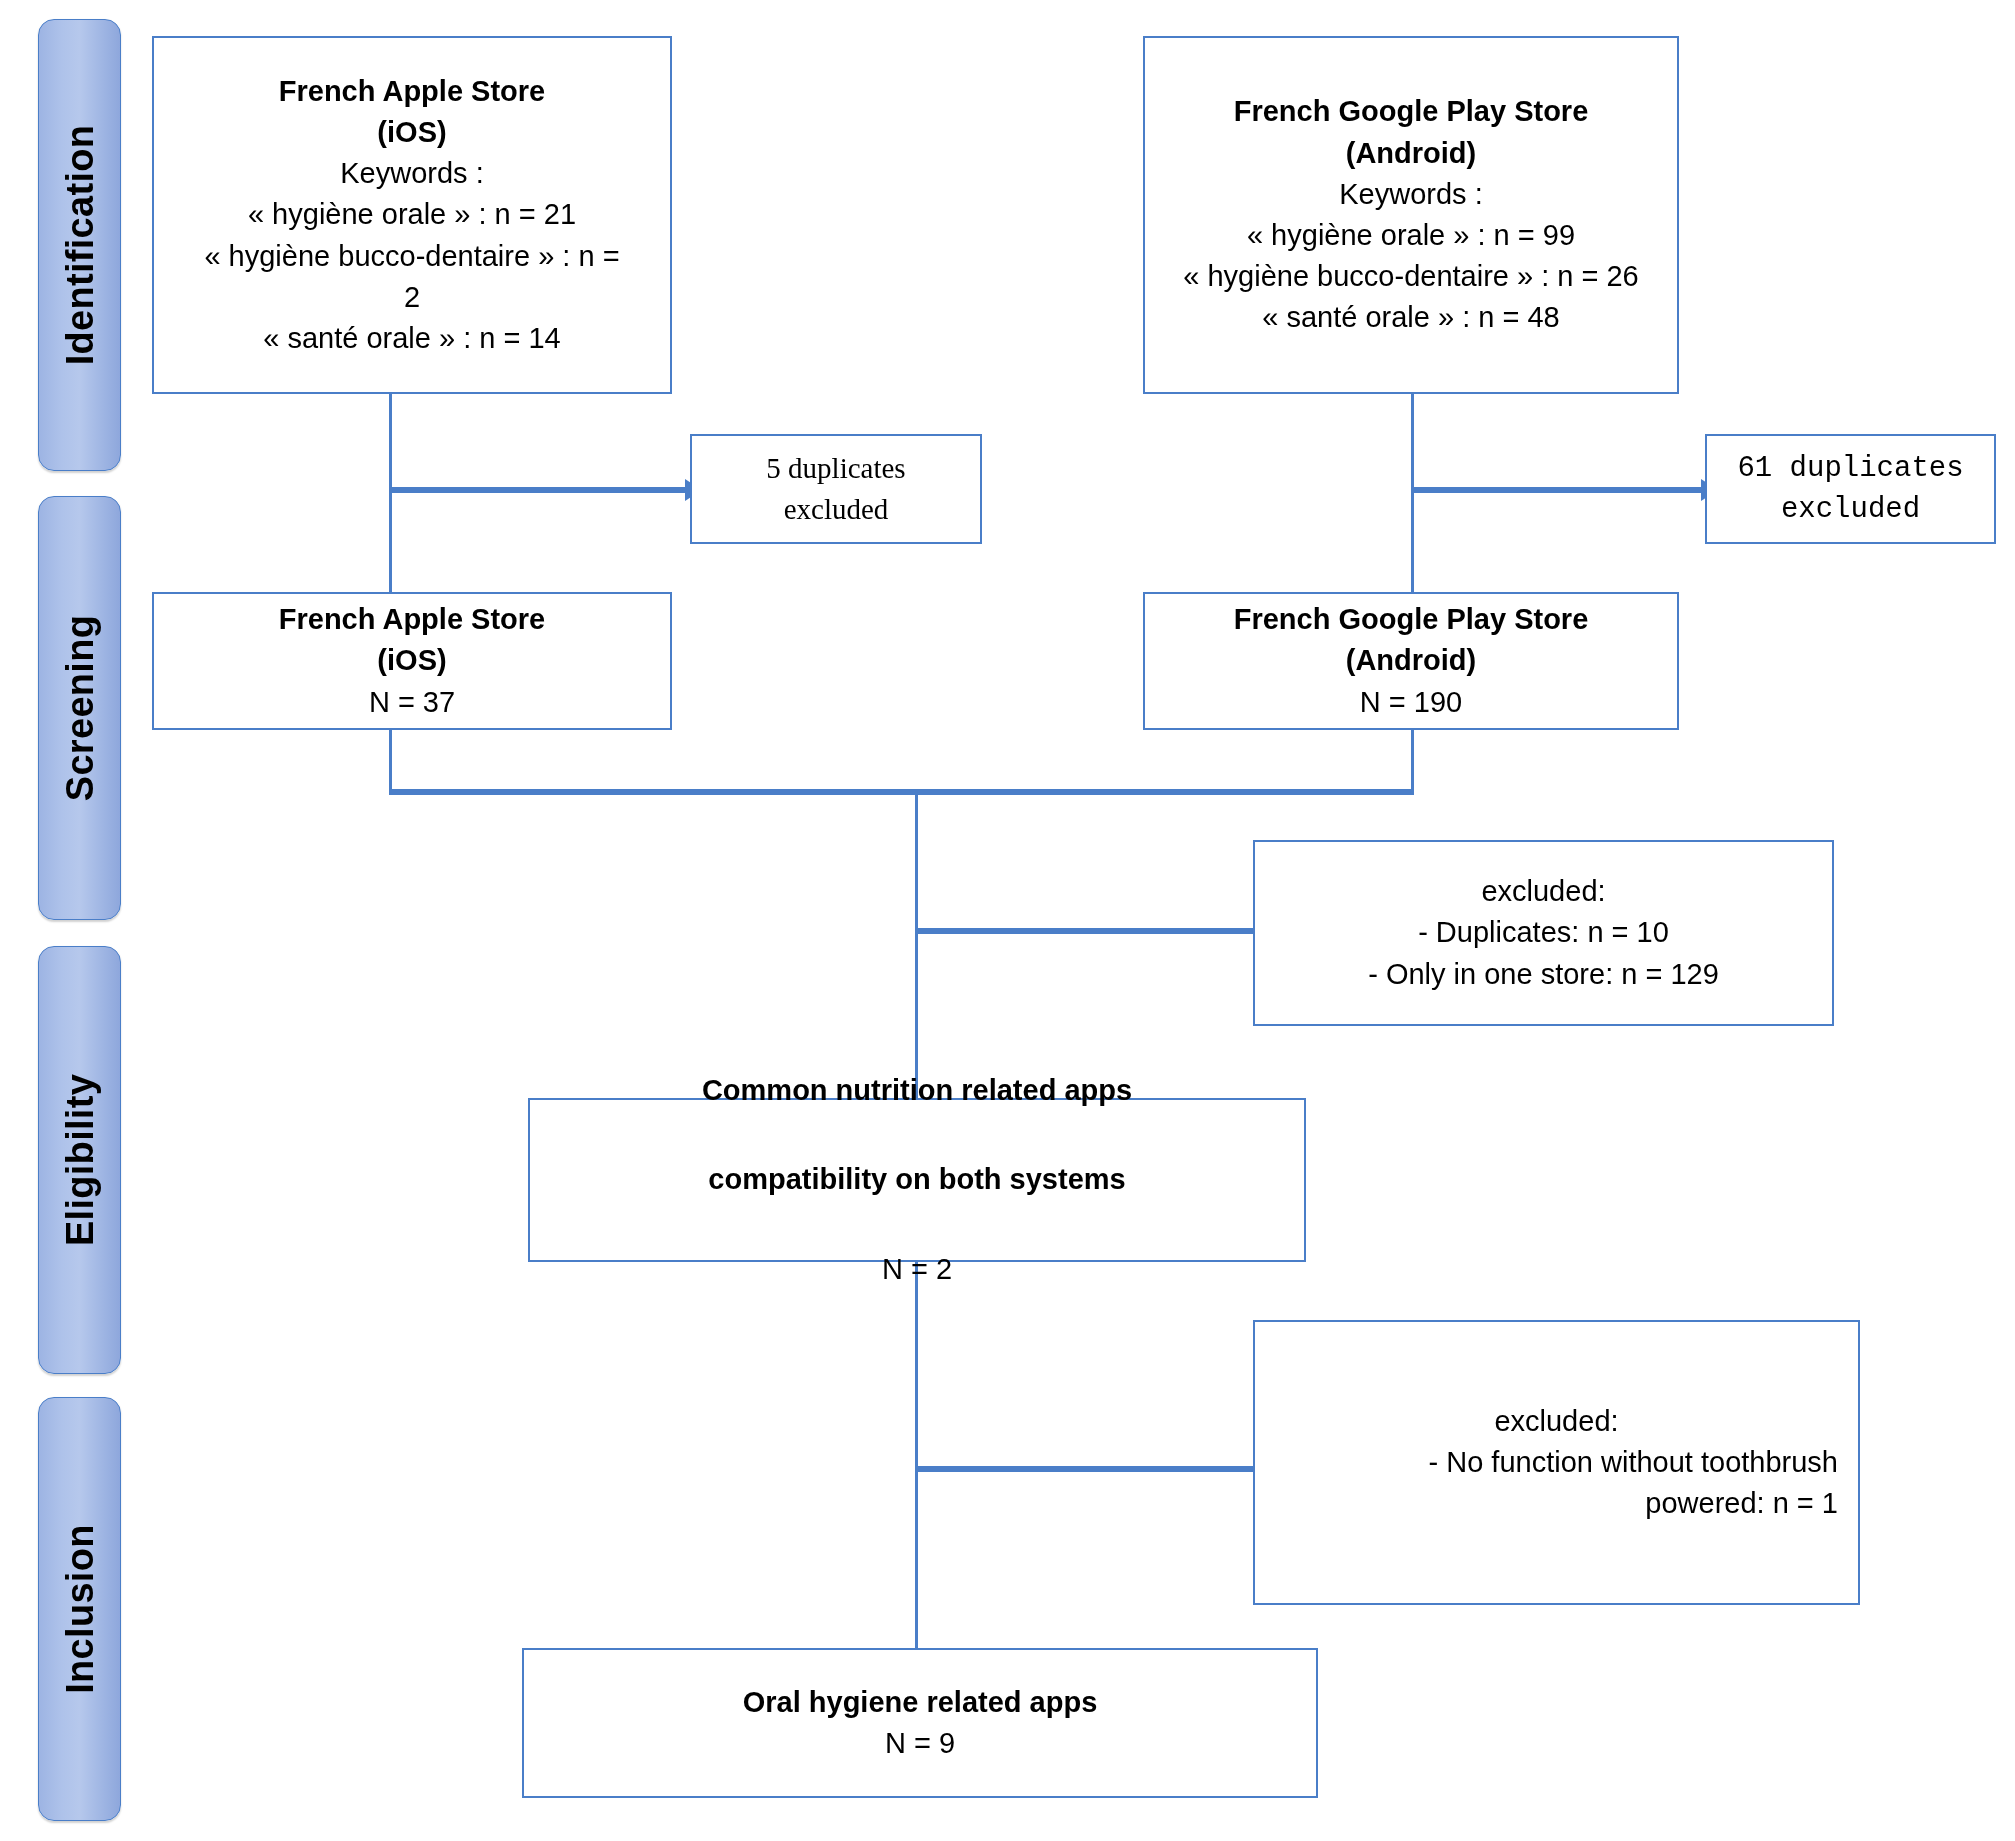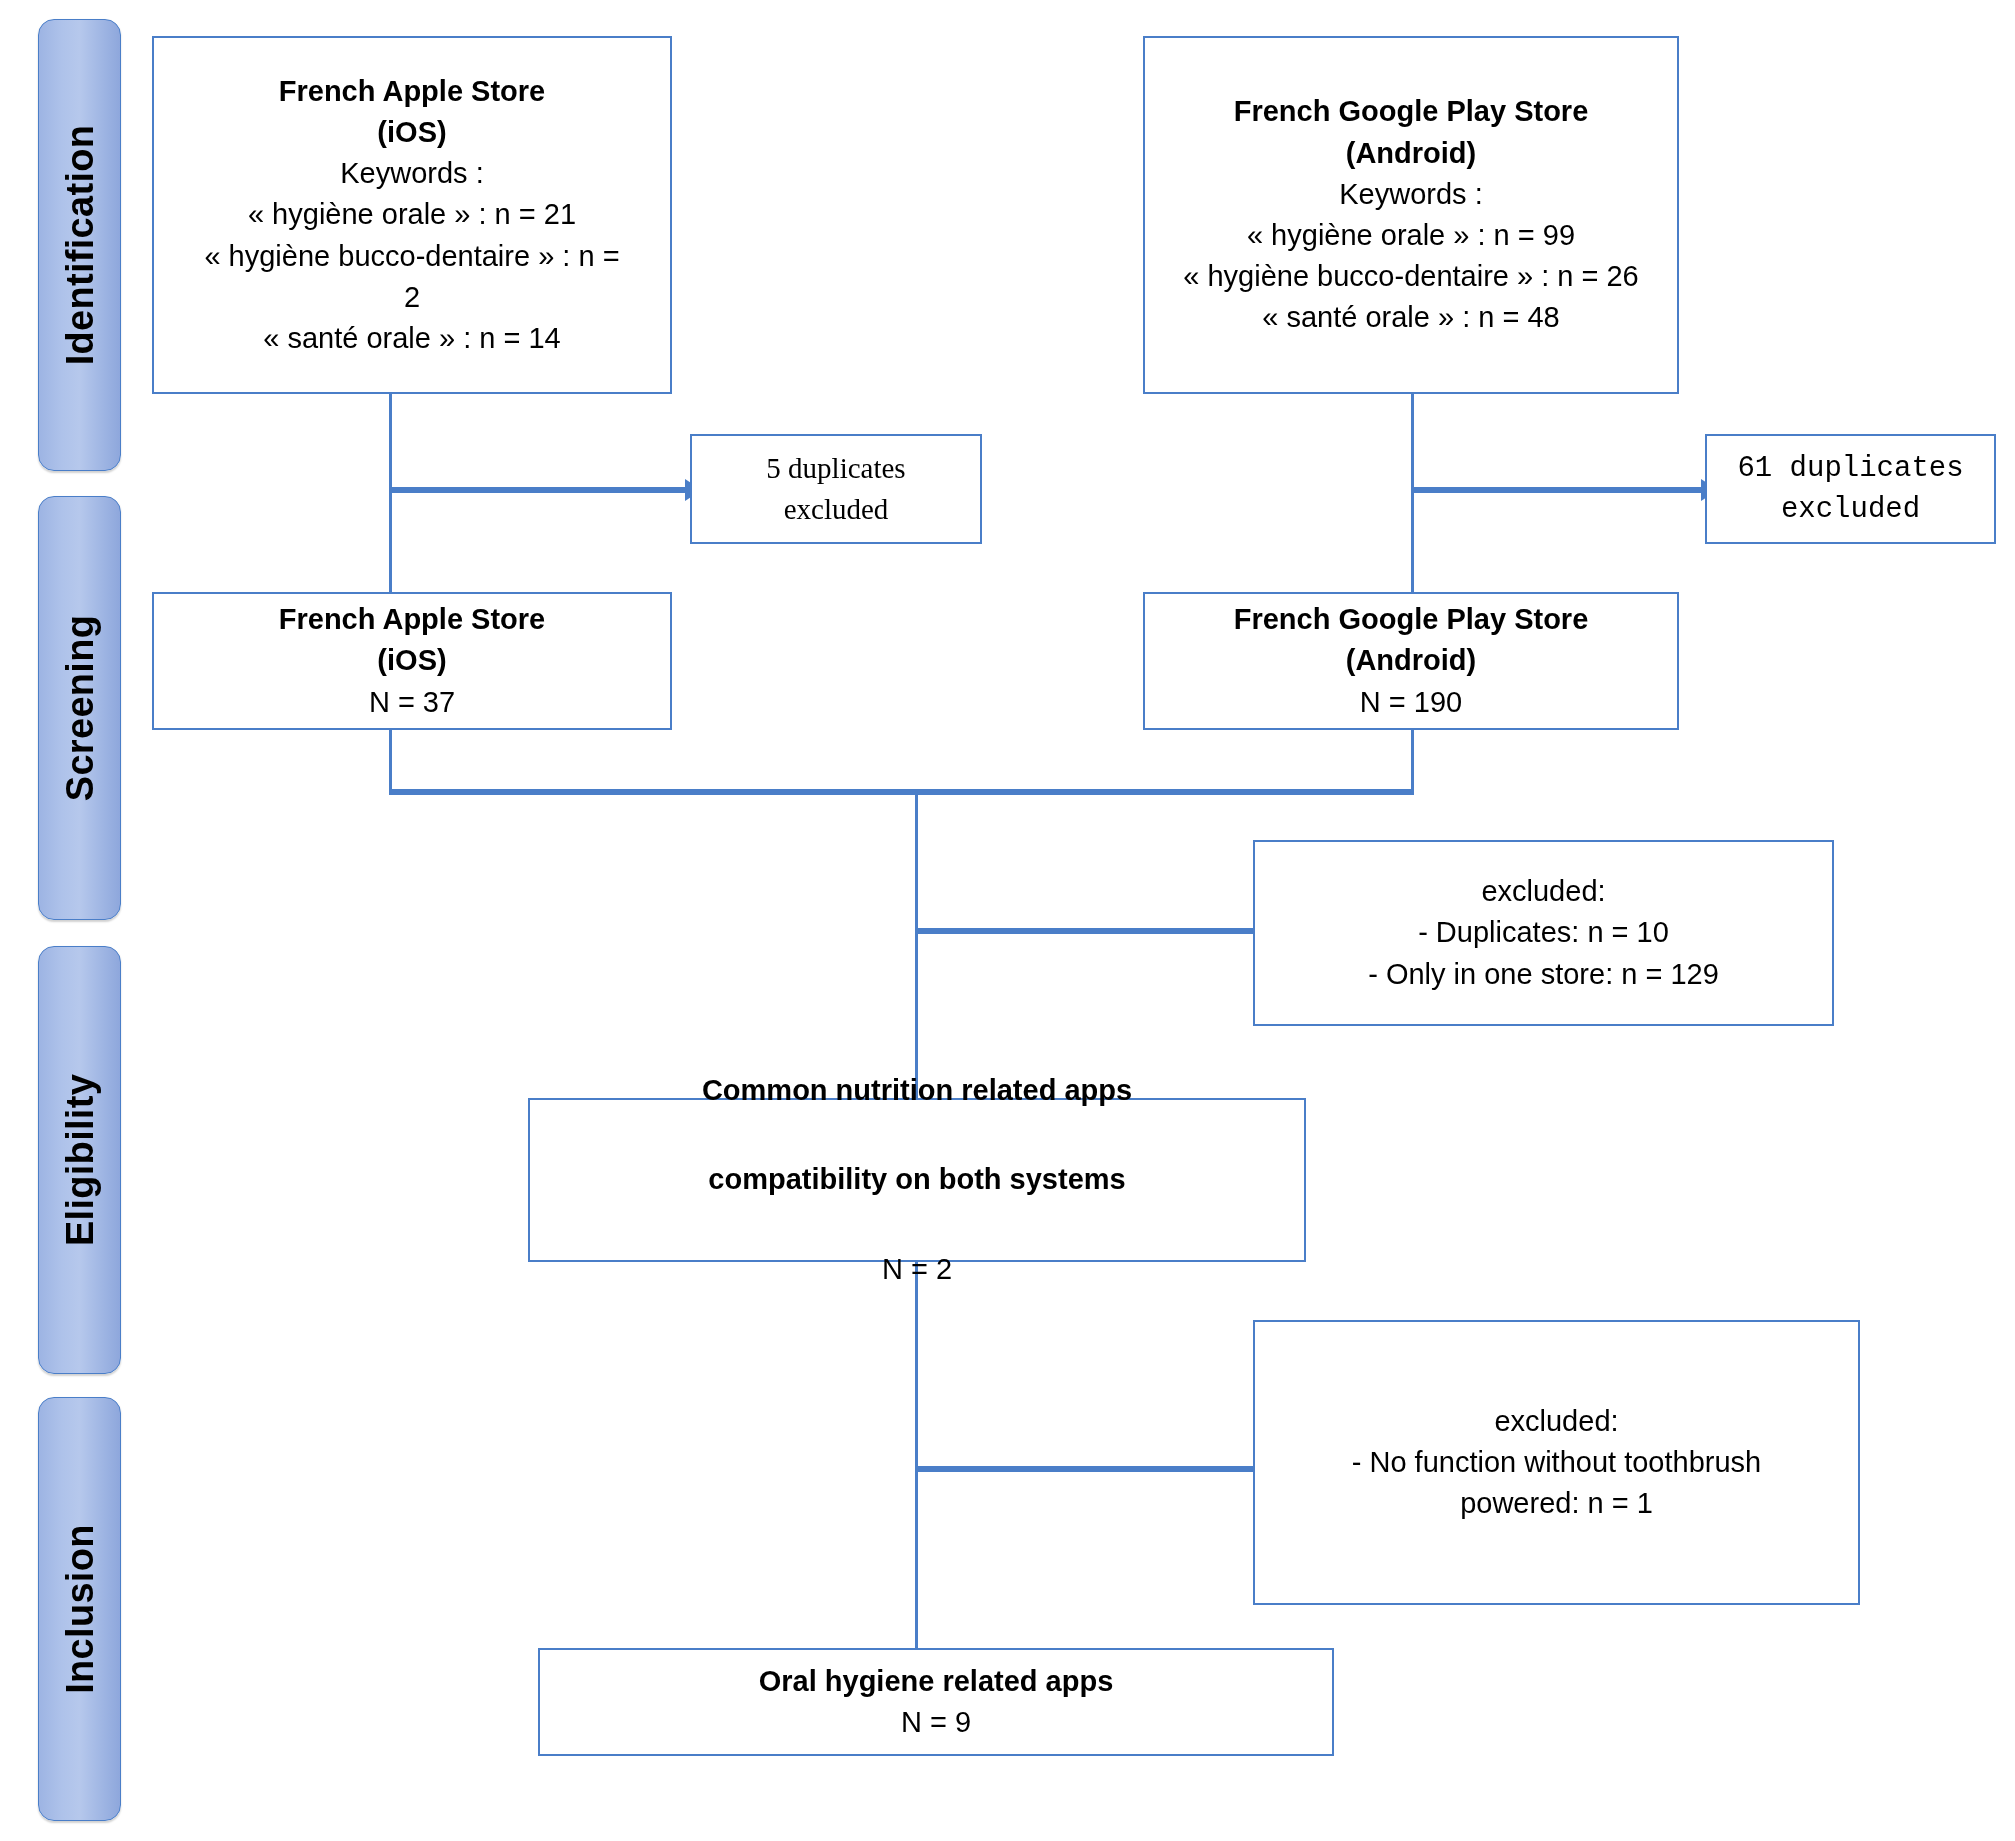--- a/index.html
+++ b/index.html
@@ -53,21 +53,21 @@
     padding: 6.2px 8.7px;
   }
   .flow-box .line {
     display: block;
     width: 100%;
     font-size: 29px;
     line-height: 1.42;
     color: #000000;
   }
   .flow-box .line.bold { font-weight: 700; }
-  .flow-box.left-align .line { text-align: center; }
+  .flow-box.left-align .line { text-align: right; }
 
   
   .vline {
     position: absolute;
     width: 3.1px;
     background: #4a7ec8;
   }
   .hline {
     position: absolute;
     height: 3.1px;
@@ -178,19 +178,19 @@
     <span class="line bold">compatibility on both systems</span>
     <span class="line">N = 2</span>
   </div>
 
   <div class="flow-box left-align" style="left:1253px; top:1320px; width:607px; height:285px; padding-left:20px; padding-right:20px;">
     <span class="line" style="text-align:center;">excluded:</span>
     <span class="line">- No function without  toothbrush</span>
     <span class="line">powered: n = 1</span>
   </div>
 
-  <div class="flow-box" style="left:538px; top:1648px; width:796px; height:108px;">
+  <div class="flow-box" style="left:522px; top:1648px; width:796px; height:150px;">
     <span class="line bold">Oral hygiene  related apps</span>
     <span class="line">N = 9</span>
   </div>
 
 </div>
 
 
 </body></html>

